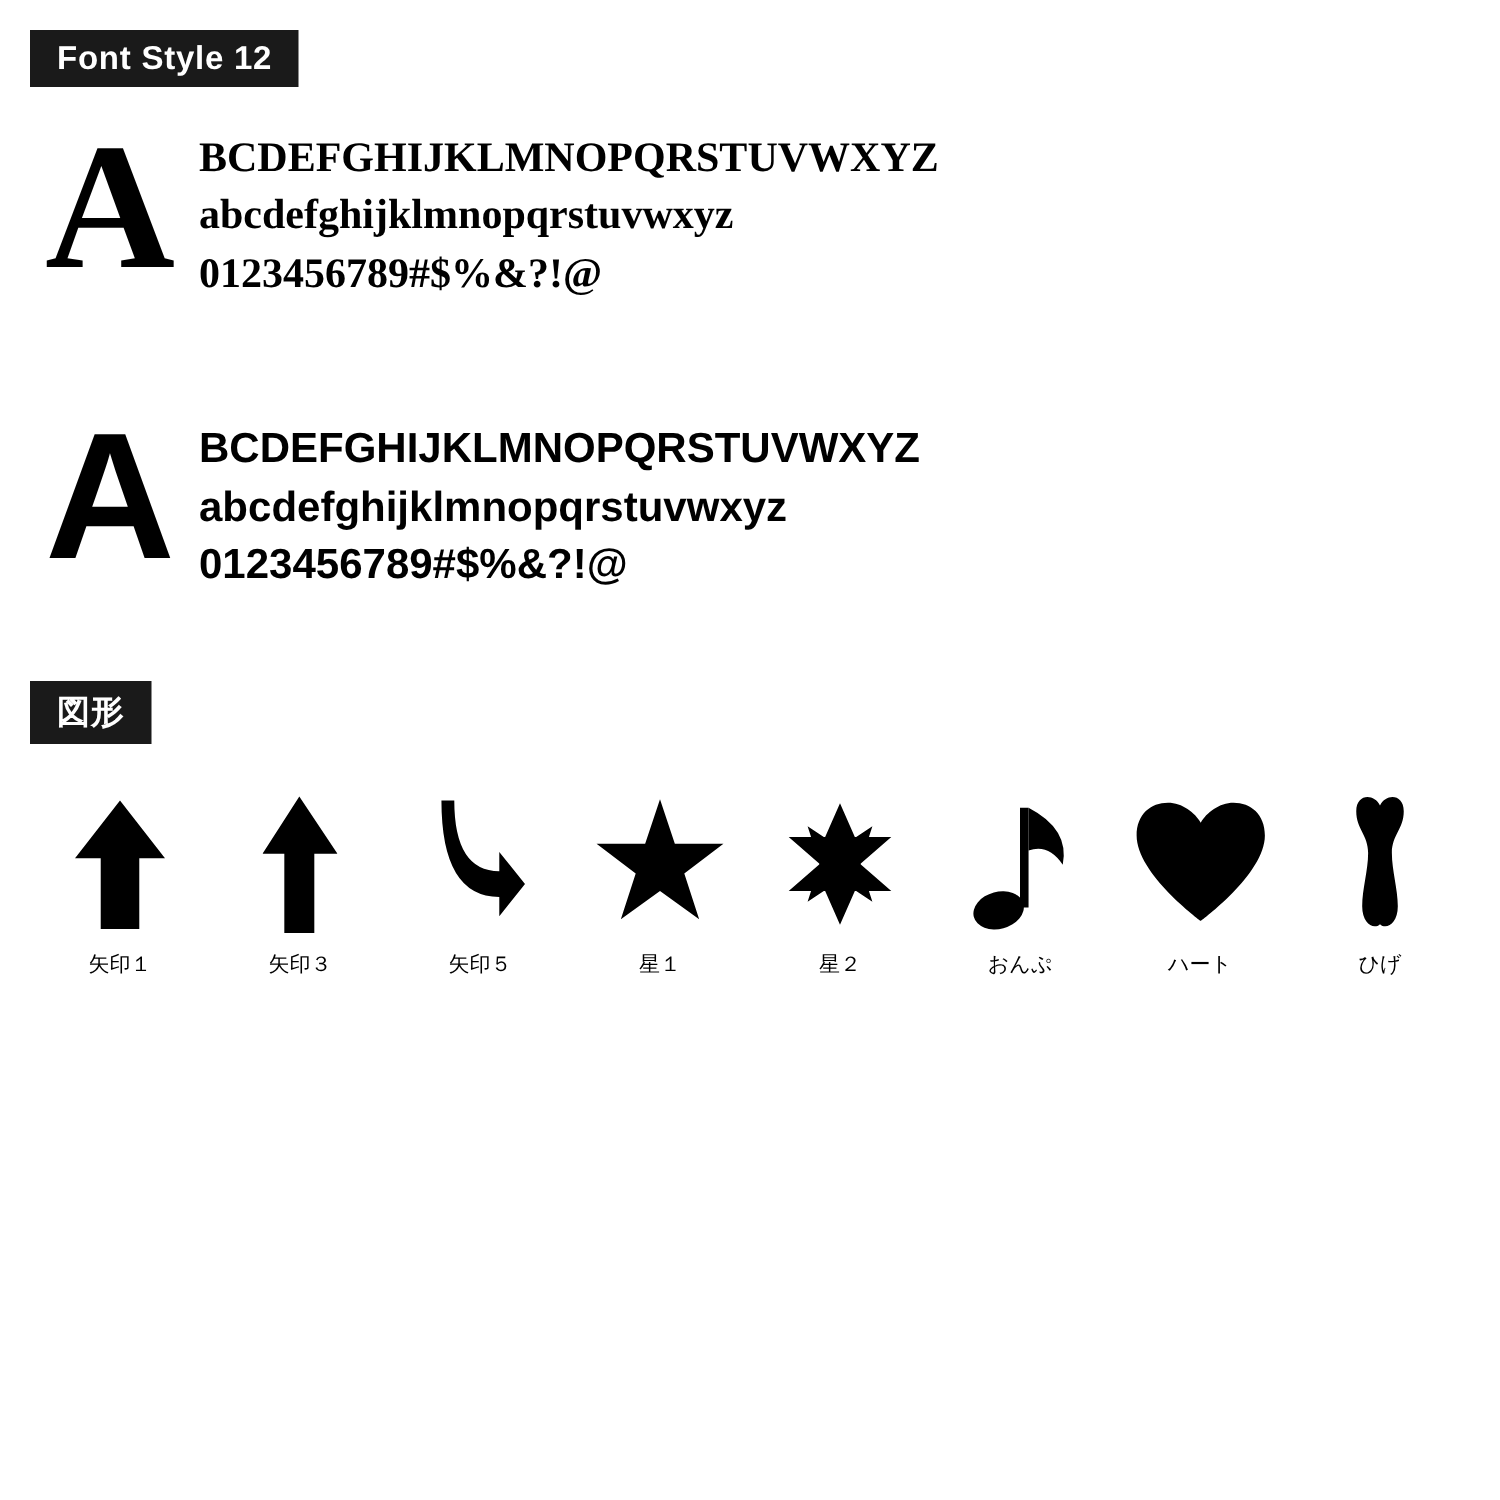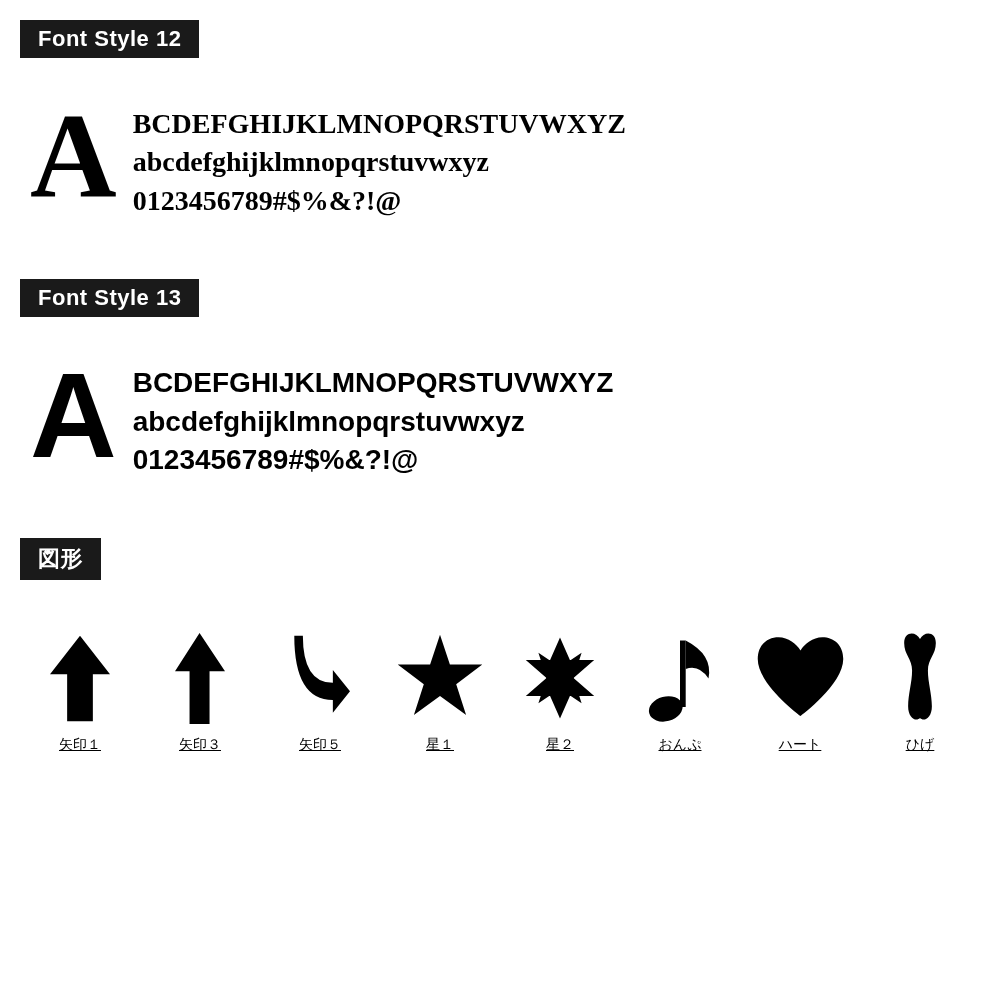--- a/index.html
+++ b/index.html
@@ -17,21 +17,21 @@
 
     
     .section-header {
       background: #1a1a1a;
       color: #ffffff;
       display: inline-block;
       padding: 6px 18px;
       font-size: 22px;
       font-weight: bold;
       font-family: sans-serif;
-      margin-bottom: 28px;
+      margin-bottom: 10px;
       letter-spacing: 0.5px;
     }
 
     
     .font-section {
       margin-bottom: 40px;
     }
 
     .font-display {
       display: flex;
@@ -76,21 +76,20 @@
     }
 
     .font-13 .alphabet-line {
       font-family: 'Arial Black', 'Arial', sans-serif;
       font-weight: 900;
     }
 
     
     .shapes-section {
       margin-top: 10px;
-      text-decoration: underline;
     }
 
     .shapes-row {
       display: flex;
       align-items: flex-end;
       gap: 0px;
       padding: 20px 0 0 0;
       flex-wrap: nowrap;
     }
 
@@ -133,21 +132,20 @@
       <div class="big-letter">A</div>
       <div class="alphabet-lines">
         <div class="alphabet-line">BCDEFGHIJKLMNOPQRSTUVWXYZ</div>
         <div class="alphabet-line">abcdefghijklmnopqrstuvwxyz</div>
         <div class="alphabet-line">0123456789#$%&amp;?!@</div>
       </div>
     </div>
   </div>
 
   <div class="font-section font-13">
-    <div class="section-header">Font Style 13</div>
     <div class="font-display">
       <div class="big-letter">A</div>
       <div class="alphabet-lines">
         <div class="alphabet-line">BCDEFGHIJKLMNOPQRSTUVWXYZ</div>
         <div class="alphabet-line">abcdefghijklmnopqrstuvwxyz</div>
         <div class="alphabet-line">0123456789#$%&amp;?!@</div>
       </div>
     </div>
   </div>
 

